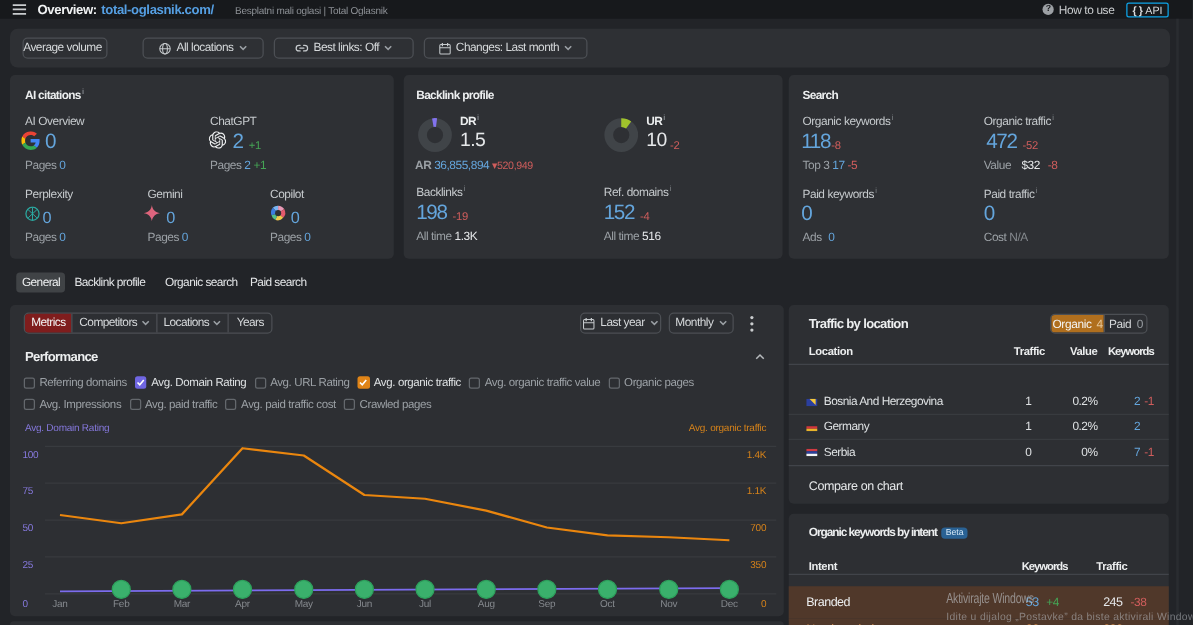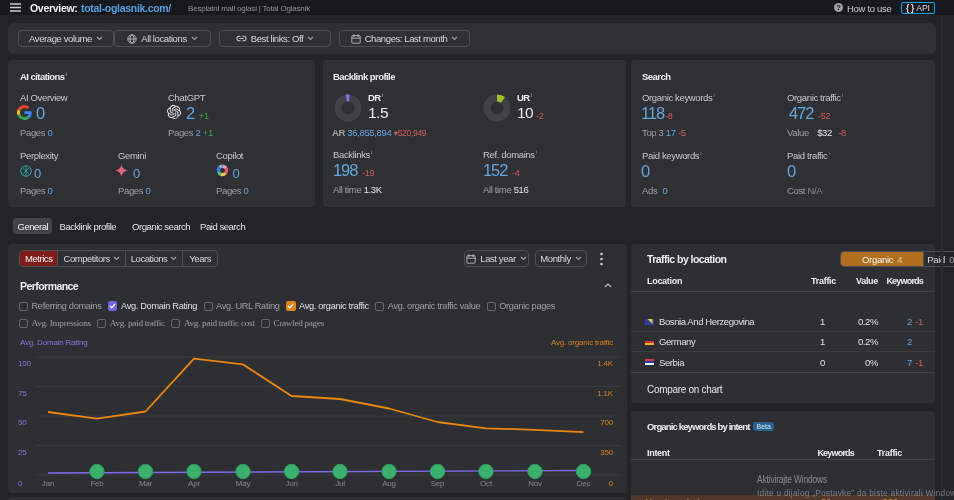--- a/index.html
+++ b/index.html
@@ -36,21 +36,21 @@
     </svg>
   <span class="abs" style="left:30px;top:2px;font-size:10.5px;font-weight:bold;color:#f0f2f3;">Overview:</span>
   <span class="abs" style="left:81px;top:2px;font-size:10.5px;font-weight:bold;color:#559fe3;">total-oglasnik.com/</span>
   <span class="abs" style="left:188px;top:4px;font-size:8px;letter-spacing:-0.2px;color:#8d9196;">Besplatni mali oglasi | Total Oglasnik</span>
   <span class="abs" style="left:834px;top:2.5px;width:9px;height:9px;border-radius:50%;background:#9ca0a4;color:#141619;font-size:7px;font-weight:bold;text-align:center;line-height:9.5px;">?</span>
   <span class="abs" style="left:847px;top:3px;font-size:9.5px;color:#c9ccce;">How to use</span>
   <span class="abs" style="left:901px;top:1.5px;width:34px;height:12px;border:1px solid #0ea5e9;border-radius:2px;font-size:8.5px;color:#dcdfe1;text-align:center;line-height:11px;letter-spacing:0;"><b>{ }</b> API</span>
 </div>
 
 <div class="panel" style="left:8px;top:23px;width:928px;height:31px;border-radius:6px;background:#2e3034;"></div>
-<div class="btn" style="left:18px;top:30px;width:96px;">Average volume <svg width="7" height="5" viewBox="0 0 7 5">
+<div class="btn" style="left:18px;top:30px;width:68px;">Average volume <svg width="7" height="5" viewBox="0 0 7 5">
       <path d="M1 1l2.5 2.5L6 1" stroke="#9ba0a5" stroke-width="1.2" fill="none"></path>
     </svg></div>
 <div class="btn" style="left:114px;top:30px;width:97px;"><svg width="10" height="10" viewBox="0 0 12 12">
       <circle cx="6" cy="6" r="5" stroke="#c6cacd" fill="none"></circle>
       <ellipse cx="6" cy="6" rx="2.3" ry="5" stroke="#c6cacd" fill="none"></ellipse>
       <path d="M1 6h10" stroke="#c6cacd"></path>
     </svg> All locations <svg width="7" height="5" viewBox="0 0 7 5">
       <path d="M1 1l2.5 2.5L6 1" stroke="#9ba0a5" stroke-width="1.2" fill="none"></path>
     </svg></div>
 <div class="btn" style="left:219px;top:30px;width:112px;"><svg width="11" height="11" viewBox="0 0 24 24" fill="none" stroke="#c6cacd" stroke-width="2.2" stroke-linecap="round">
@@ -223,21 +223,21 @@
       </span>Avg. Domain Rating</span>
   <span class="cbitem"><span class="cb"></span>Avg. URL Rating</span>
   <span class="cbitem on"><span class="cbk" style="background:#e08417;">
         <svg width="7" height="6" viewBox="0 0 7 6">
           <path d="M1 3l1.8 1.8L6 1" stroke="#fff" stroke-width="1.3" fill="none"></path>
         </svg>
       </span>Avg. organic traffic</span>
   <span class="cbitem"><span class="cb"></span>Avg. organic traffic value</span>
   <span class="cbitem"><span class="cb"></span>Organic pages</span>
 </div>
-<div class="cbrow" style="left:19px;top:318px;font-family:Liberation Serif, serif;">
+<div class="cbrow" style="left:19px;top:318px;">
   <span class="cbitem"><span class="cb"></span>Avg. Impressions</span>
   <span class="cbitem"><span class="cb"></span>Avg. paid traffic</span>
   <span class="cbitem"><span class="cb"></span>Avg. paid traffic cost</span>
   <span class="cbitem"><span class="cb"></span>Crawled pages</span>
 </div>
 
 <svg class="abs" style="left:8px;top:336px;" width="619" height="157" viewBox="0 0 619 157">
   <g stroke="#383b3f" stroke-width="1">
     <line x1="28" y1="21" x2="613" y2="21"></line>
     <line x1="28" y1="50.5" x2="613" y2="50.5"></line>
@@ -291,21 +291,21 @@
       <circle cx="575.5" cy="135.5" r="7.2"></circle>
   </g>
 </svg>
 
 <div class="panel" style="left:8px;top:497px;width:619px;height:3px;border-radius:4px 4px 0 0;"></div>
 
 <div class="panel" style="left:631px;top:244px;width:304px;height:159px;">
   <div class="abs ttl" style="left:16px;top:9px;font-size:10.5px;">Traffic by location</div>
 
   <div class="abs" style="left:209px;top:7px;height:16px;border:1px solid #4c4f54;border-radius:4px;display:flex;overflow:hidden;">
-    <div style="background:#b06f1e;color:#f4f5f5;font-size:9.5px;display:flex;align-items:center;gap:4px;padding:0 21px;">Organic <span style="color:#e3c496;">4</span></div>
+    <div style="background:#b06f1e;color:#f4f5f5;font-size:9.5px;display:flex;align-items:center;gap:4px;padding:0 1px;">Organic <span style="color:#e3c496;">4</span></div>
     <div style="border-left:1px solid #4c4f54;color:#d6d9db;font-size:9.5px;display:flex;align-items:center;gap:2px;padding:0 3px;">Paid&nbsp;<span style="color:#9ba0a5;">0</span></div>
   </div>
 
   <div class="abs" style="left:16px;top:32px;font-size:9px;letter-spacing:-0.3px;font-weight:bold;color:#eceeef;">Location</div>
   <div class="abs" style="right:99px;top:32px;font-size:9px;letter-spacing:-0.3px;font-weight:bold;color:#eceeef;">Traffic</div>
   <div class="abs" style="right:57px;top:32px;font-size:9px;letter-spacing:-0.3px;font-weight:bold;color:#eceeef;">Value</div>
   <div class="abs" style="right:12px;top:32px;font-size:9px;letter-spacing:-0.8px;font-weight:bold;color:#eceeef;">Keywords</div>
   <div class="abs" style="left:0;right:0;top:47px;height:1px;background:#41444a;"></div>
 
   <div class="tr" style="top:68px;border-bottom:1px solid #383b3f;">
@@ -346,20 +346,27 @@
   <div class="abs" style="left:16px;top:140px;font-size:10px;color:#e6e8ea;">Compare on chart</div>
 </div>
 
 <div class="panel" style="left:631px;top:411px;width:304px;height:89px;">
   <div class="abs ttl" style="left:16px;top:10px;font-size:9.5px;letter-spacing:-0.85px;">Organic keywords by intent</div>
   <div class="abs" style="left:122px;top:11px;background:#2a6294;color:#d5e9f8;font-size:7px;letter-spacing:0;padding:1px 3.5px;border-radius:3px;">Beta</div>
   <div class="abs" style="left:16px;top:37px;font-size:9px;letter-spacing:-0.3px;font-weight:bold;color:#eceeef;">Intent</div>
   <div class="abs" style="right:81px;top:37px;font-size:9px;letter-spacing:-0.8px;font-weight:bold;color:#eceeef;">Keywords</div>
   <div class="abs" style="right:33px;top:37px;font-size:9px;letter-spacing:-0.3px;font-weight:bold;color:#eceeef;">Traffic</div>
   <div class="abs" style="left:0;right:0;top:48px;height:1px;background:#41444a;"></div>
+  <div class="tr" style="top:58px;height:26px;background:#50382a;font-size:10px;">
+    <span style="margin-left:14px;color:#eceeef;">Branded</span>
+    <span style="position:absolute;right:104px;color:#64a5dc;">53</span>
+    <span style="position:absolute;right:88px;color:#45a455;font-size:9.5px;">+4</span>
+    <span style="position:absolute;right:37px;color:#e6e8ea;">245</span>
+    <span style="position:absolute;right:18px;color:#cf5d5c;font-size:9.5px;">-38</span>
+  </div>
   <div class="tr" style="top:84px;height:5px;background:#50382a;font-size:10px;align-items:flex-start;">
     <span style="margin-left:14px;color:#cd8a4c;position:relative;top:3px;">Non-branded</span>
     <span style="position:absolute;right:104px;top:3px;color:#cd8a4c;">86</span>
     <span style="position:absolute;right:37px;top:3px;color:#cd8a4c;">226</span>
   </div>
 </div>
 
 <div class="abs" style="left:941px;top:15px;width:2px;height:485px;background:#2a2c30;"></div>
 
 <div class="abs" style="left:757px;top:473px;font-size:11.5px;letter-spacing:-0.2px;color:rgba(195,200,205,0.6);transform:scaleX(0.73);transform-origin:0 0;white-space:nowrap;">Aktivirajte Windows</div>

